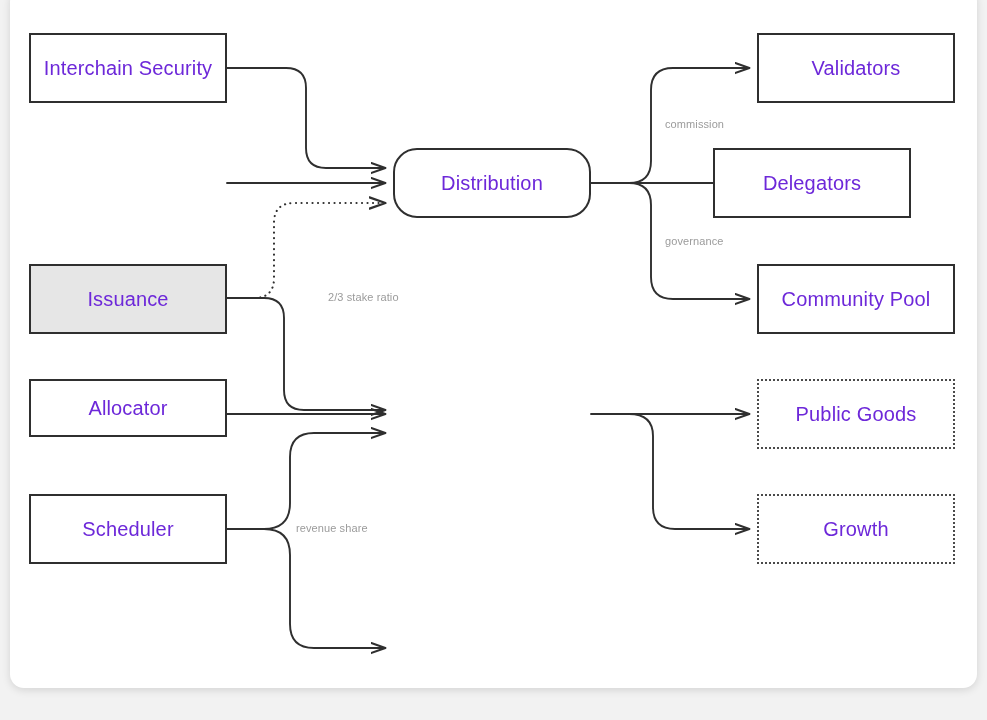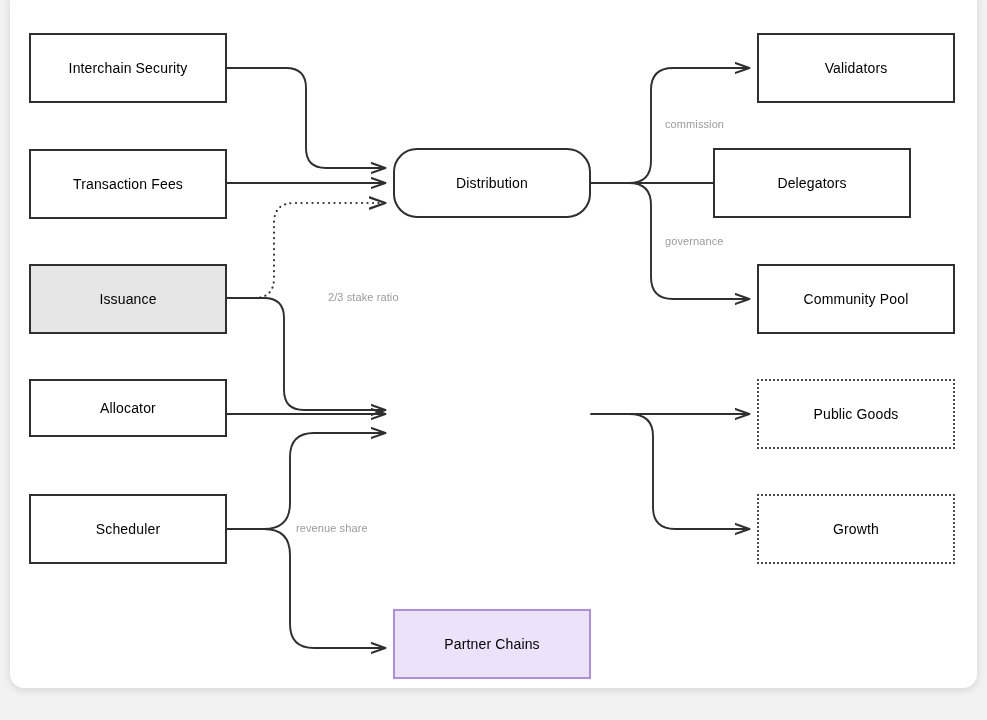--- a/index.html
+++ b/index.html
@@ -31,22 +31,22 @@
     top: 0;
     width: 987px;
     height: 720px;
   }
   .node {
     position: absolute;
     box-sizing: border-box;
     display: flex;
     align-items: center;
     justify-content: center;
-    font-size: 14px;
-    color: #000000;
+    font-size: 20px;
+    color: #6d28d9;
     letter-spacing: .15px;
     background: #ffffff;
     border: 2px solid #2f2f2f;
     white-space: nowrap;
   }
   .node.gray   { background: #e6e6e6; border: 2px solid #2f2f2f; }
   .node.purple { background: #ece2fa; border: 2px solid #b18fd6; }
   .node.dotted { background: #ffffff; border: 2px dotted #4a4a4a; }
   .edge-label {
     position: absolute;
@@ -97,38 +97,32 @@
 
       <path d="M629,414 L749,414" marker-end="url(#arrow)"></path>
 
       <path d="M629,414 Q653,414 653,436 L653,507 Q653,529 675,529 L749,529" marker-end="url(#arrow)"></path>
     </g>
   </svg>
 
   <div class="node" style="left:29px;  top:33px;  width:198px; height:70px;">
       <span>Interchain Security</span>
     </div>
-  <div class="node" style="left:29px;  top:149px; width:198px; height:70px;">
-      <span>Transaction Fees</span>
-    </div>
   <div class="node gray" style="left:29px;  top:264px; width:198px; height:70px;">
       <span>Issuance</span>
     </div>
   <div class="node" style="left:29px;  top:379px; width:198px; height:58px;">
       <span>Allocator</span>
     </div>
   <div class="node" style="left:29px;  top:494px; width:198px; height:70px;">
       <span>Scheduler</span>
     </div>
 
   <div class="node" style="left:393px; top:148px; width:198px; height:70px;border-radius:24px;">
       <span>Distribution</span>
-    </div>
-  <div class="node purple" style="left:393px; top:609px; width:198px; height:70px;">
-      <span>Partner Chains</span>
     </div>
 
   <div class="node" style="left:757px; top:33px;  width:198px; height:70px;">
       <span>Validators</span>
     </div>
   <div class="node" style="left:713px; top:148px; width:198px; height:70px;">
       <span>Delegators</span>
     </div>
   <div class="node" style="left:757px; top:264px; width:198px; height:70px;">
       <span>Community Pool</span>

